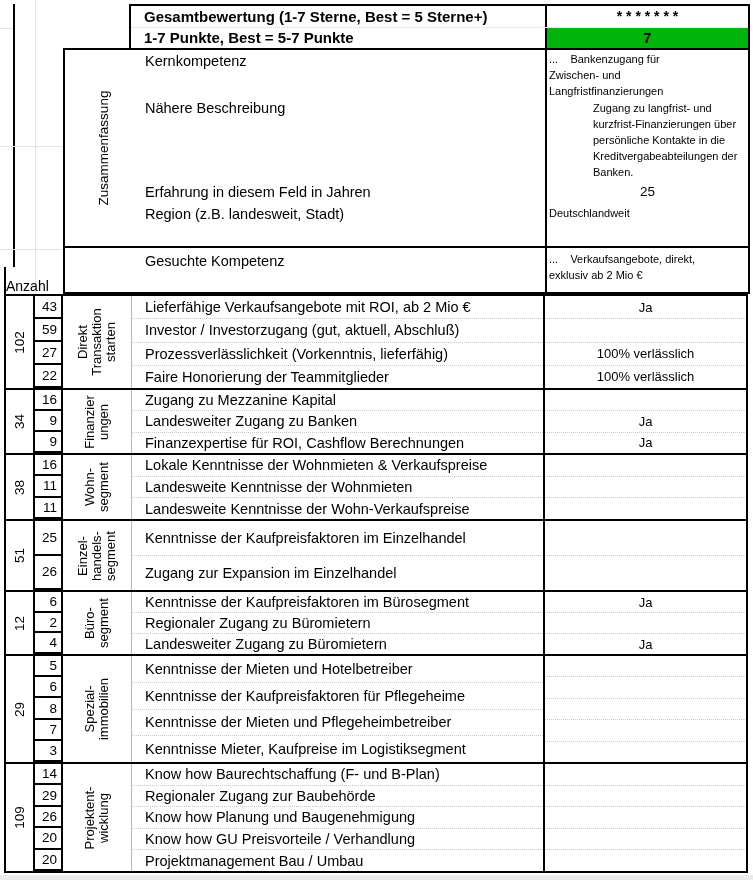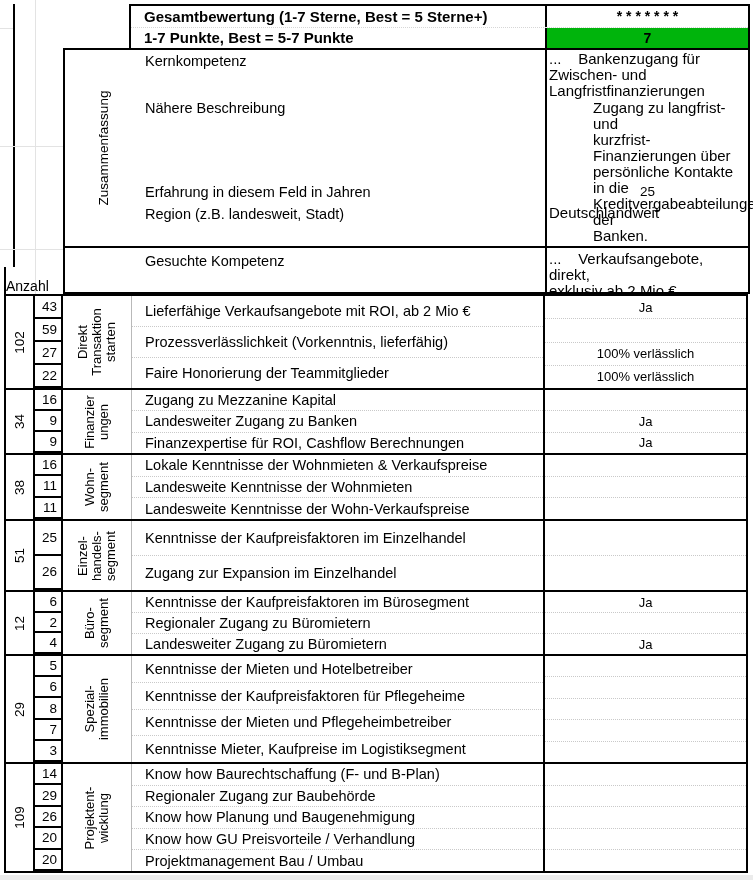--- a/index.html
+++ b/index.html
@@ -20,21 +20,21 @@
   .t-val.green{background:#00b40c;}
 
   
   .summary-box{left:63px;top:48px;width:687px;height:200px;}
   .gesuchte-box{left:63px;top:246px;width:687px;height:48px;}
   .rot-col{position:absolute;left:0;top:0;bottom:0;width:78px;display:flex;align-items:center;justify-content:center;}
   .rot{transform:rotate(-90deg);white-space:pre-line;text-align:center;font-size:13.5px;line-height:14px;}
   .divider{position:absolute;left:480px;top:0;bottom:0;width:2px;background:#000;}
   .s-label{position:absolute;left:80px;font-size:14.5px;white-space:nowrap;}
   .val-cell{position:absolute;left:482px;right:0;top:0;bottom:0;}
-  .v-par{position:absolute;left:2px;right:1px;font-size:15px;line-height:16px;white-space:pre-line;}
+  .v-par{position:absolute;left:2px;right:1px;font-size:11px;line-height:16px;white-space:pre-line;}
   .v-center{position:absolute;left:0;right:0;text-align:center;font-size:13.5px;}
 
   
   .gl{position:absolute;background:#000;}
   .gl-faint{position:absolute;background:#e3e3e3;}
   .anzahl{position:absolute;left:6px;top:278px;font-size:14px;}
   .bottom-strip{position:absolute;left:0;right:0;top:875px;height:5px;background:#ebebeb;}
 
   
   .section{position:absolute;left:4px;width:744px;border:2px solid #000;box-sizing:border-box;display:flex;background:#fff;}
@@ -128,20 +128,21 @@
       <div class="sub-cell">27</div>
       <div class="sub-cell">22</div>
     </div>
     <div class="c-cat">
         <div class="rot">Direkt
 Transaktion
 starten</div>
       </div>
     <div class="c-desc">
       <div class="d-row">Lieferfähige Verkaufsangebote mit ROI, ab 2 Mio €</div>
+      <div class="d-row">Investor / Investorzugang (gut, aktuell, Abschluß)</div>
       <div class="d-row">Prozessverlässlichkeit (Vorkenntnis, lieferfähig)</div>
       <div class="d-row">Faire Honorierung der Teammitglieder</div>
     </div>
     <div class="c-val">
       <div class="v-row">Ja</div>
       <div class="v-row"></div>
       <div class="v-row">100% verlässlich</div>
       <div class="v-row">100% verlässlich</div>
     </div>
   </div>

